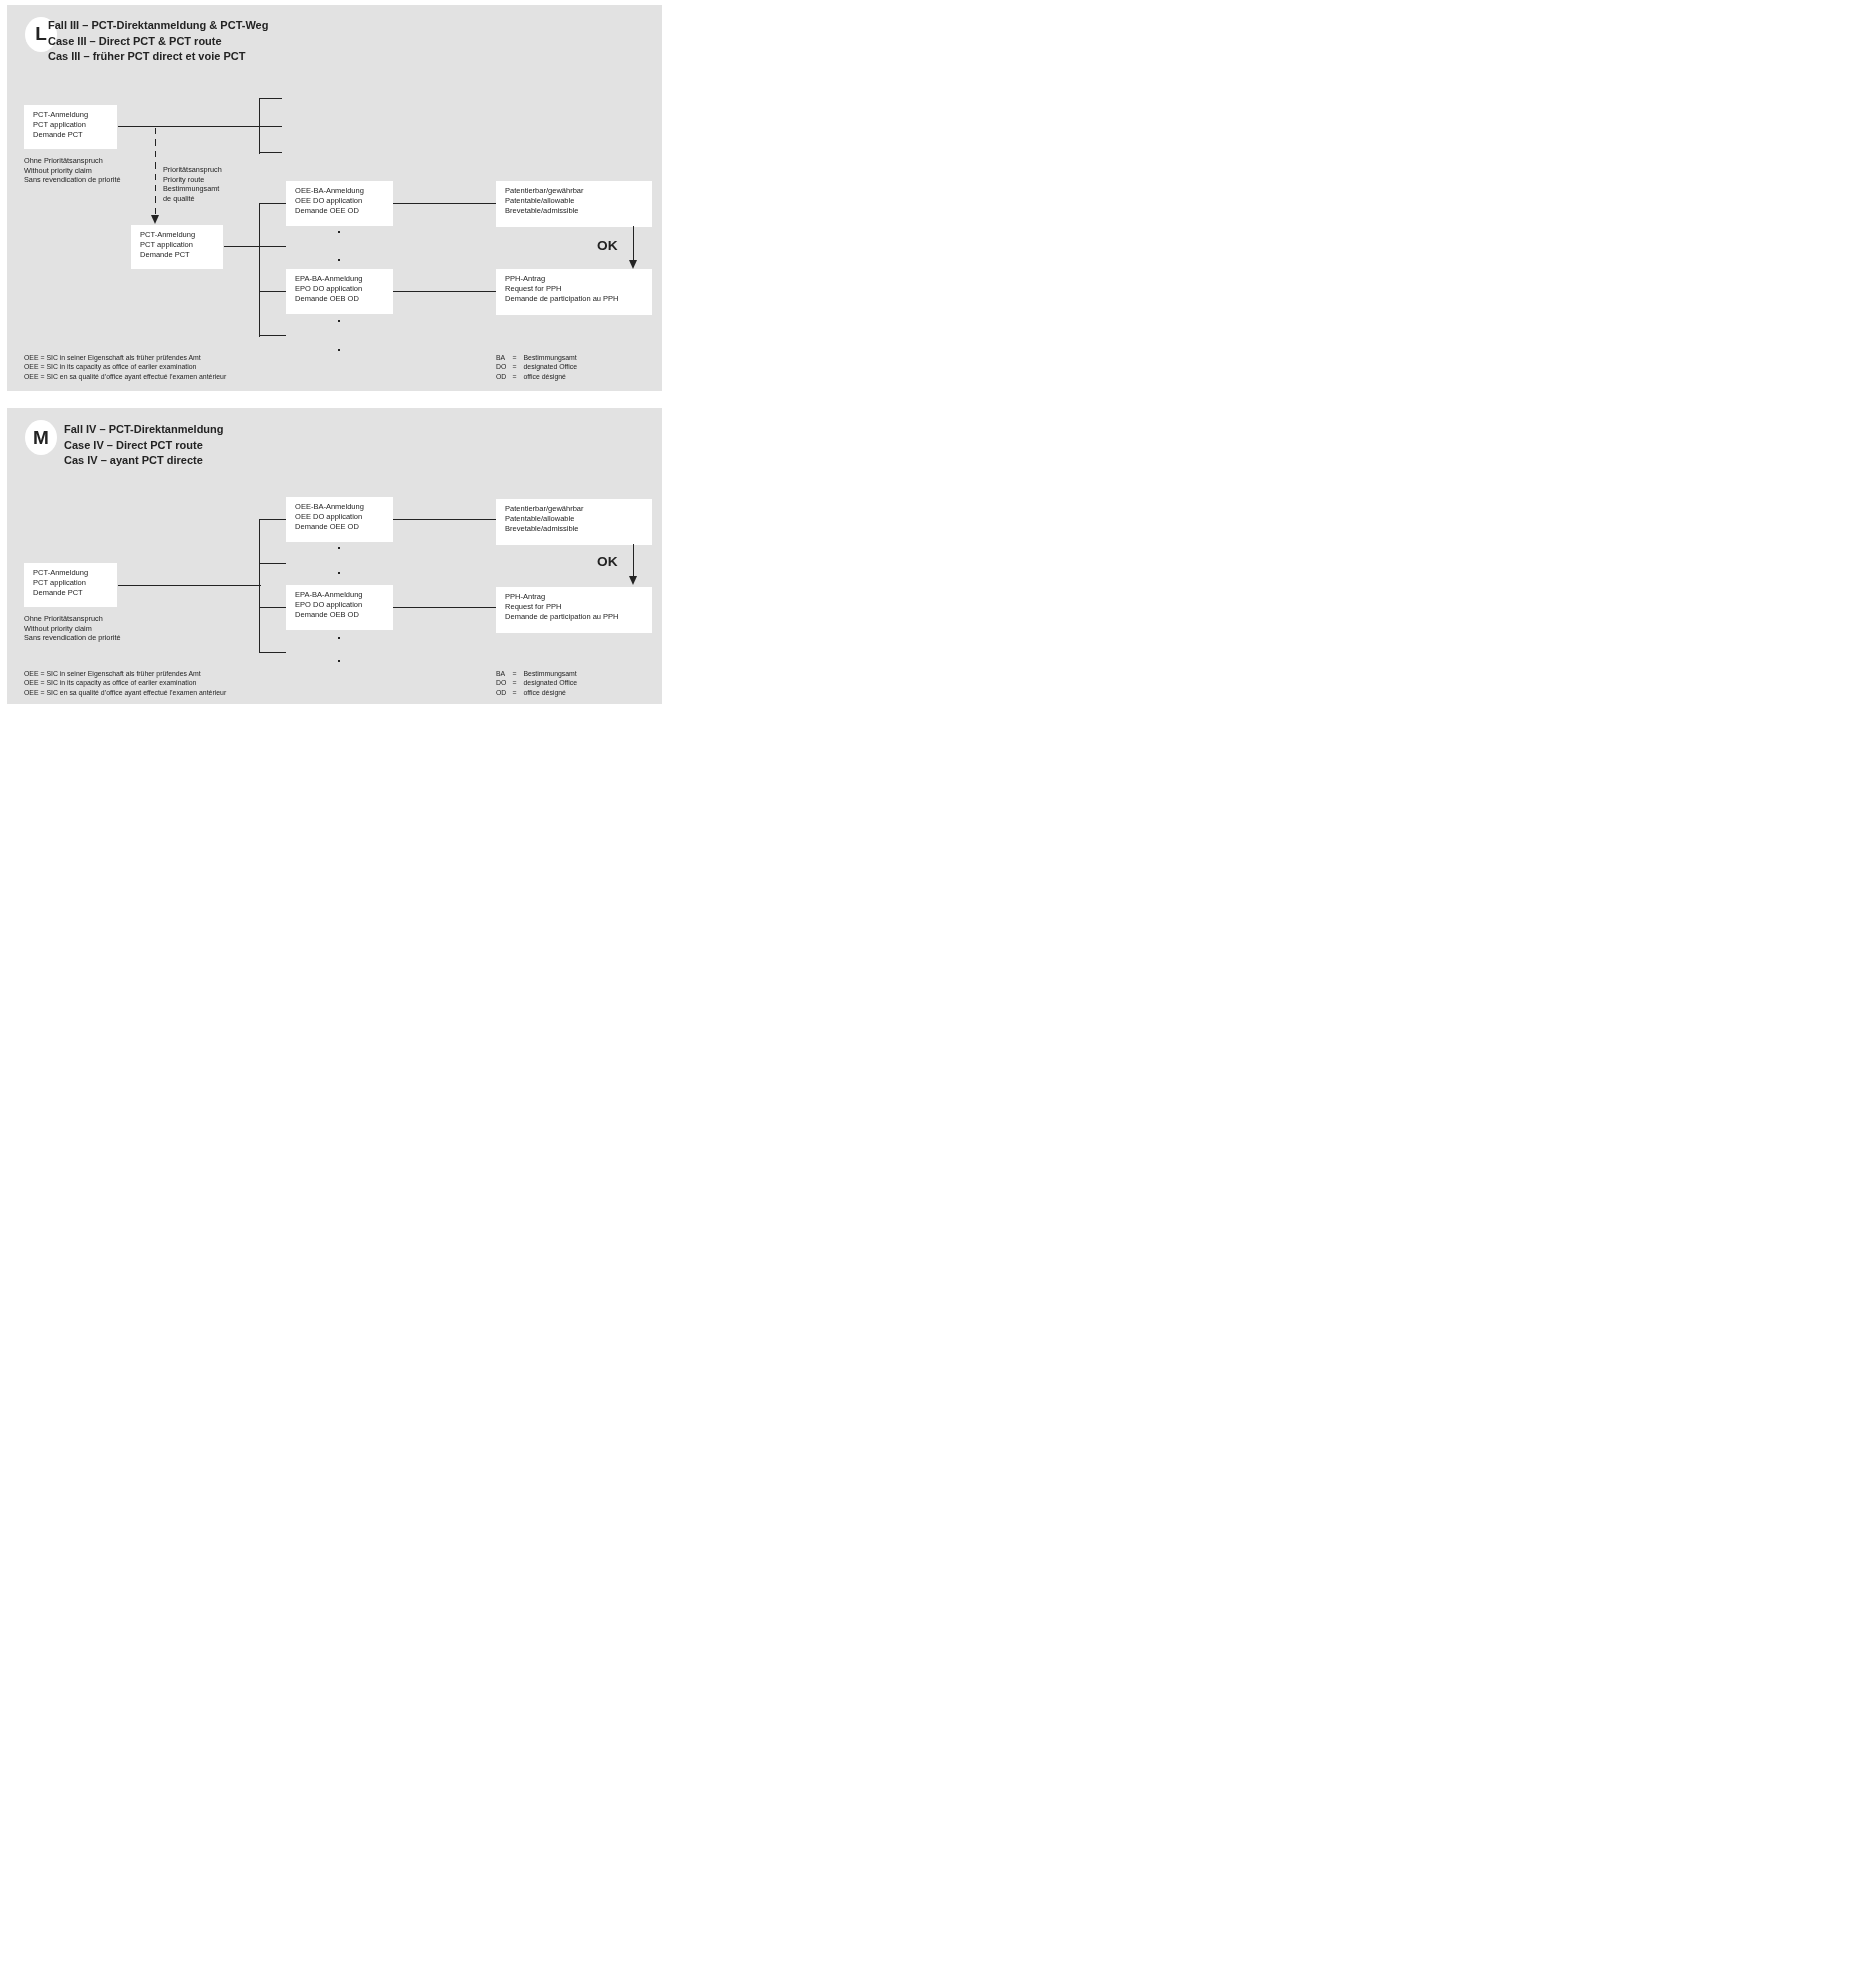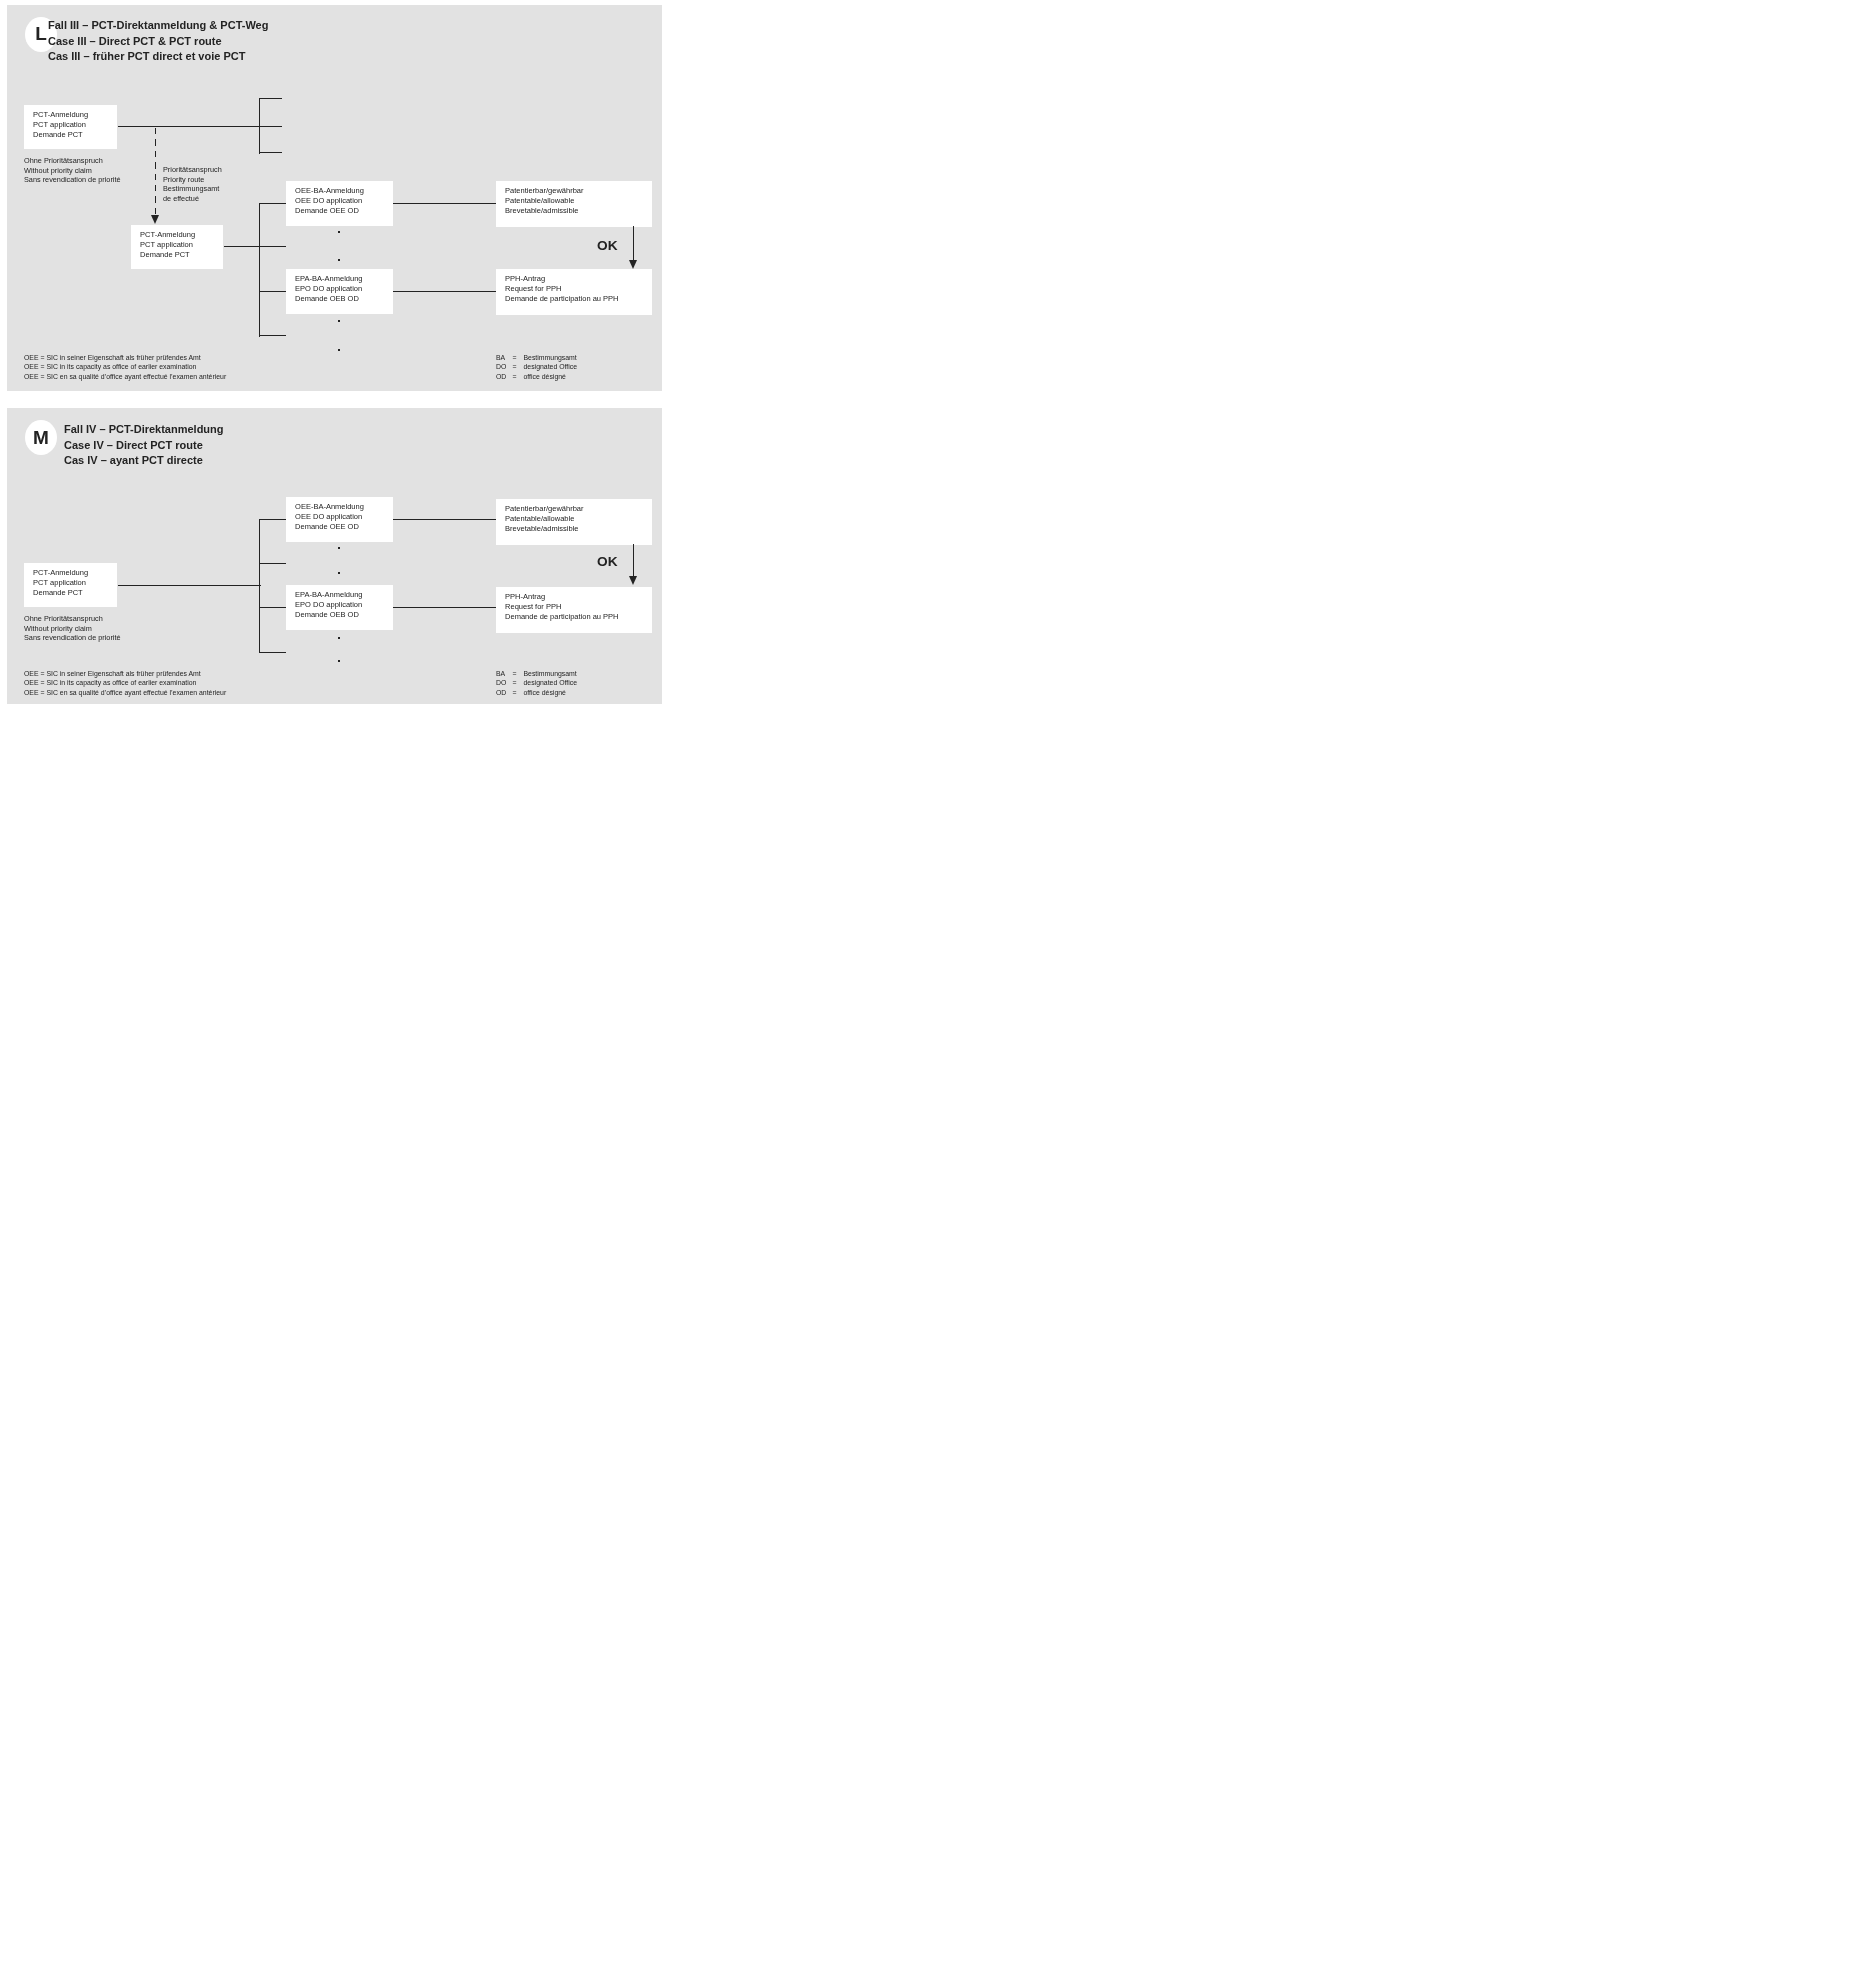--- a/index.html
+++ b/index.html
@@ -74,21 +74,21 @@
   <div class="hline" style="left:259px;top:98px;width:23px"></div>
   <div class="hline" style="left:259px;top:152px;width:23px"></div>
 
   <div class="dashv" style="left:155px;top:128px;height:87px"></div>
   <div class="arrowhead" style="left:151px;top:215px"></div>
 
   <div class="caption" style="left:163px;top:165px">
     <div>Prioritätsanspruch</div>
     <div>Priority route</div>
     <div>Bestimmungsamt</div>
-    <div>de effectué</div>
+    <div>de qualité</div>
   </div>
 
   <div class="box" style="left:131px;top:225px;width:92px;height:44px">
     <div>PCT-Anmeldung</div>
     <div>PCT application</div>
     <div>Demande PCT</div>
   </div>
 
   <div class="hline" style="left:224px;top:246px;width:62px"></div>
   <div class="vline" style="left:259px;top:203px;height:134px"></div>

